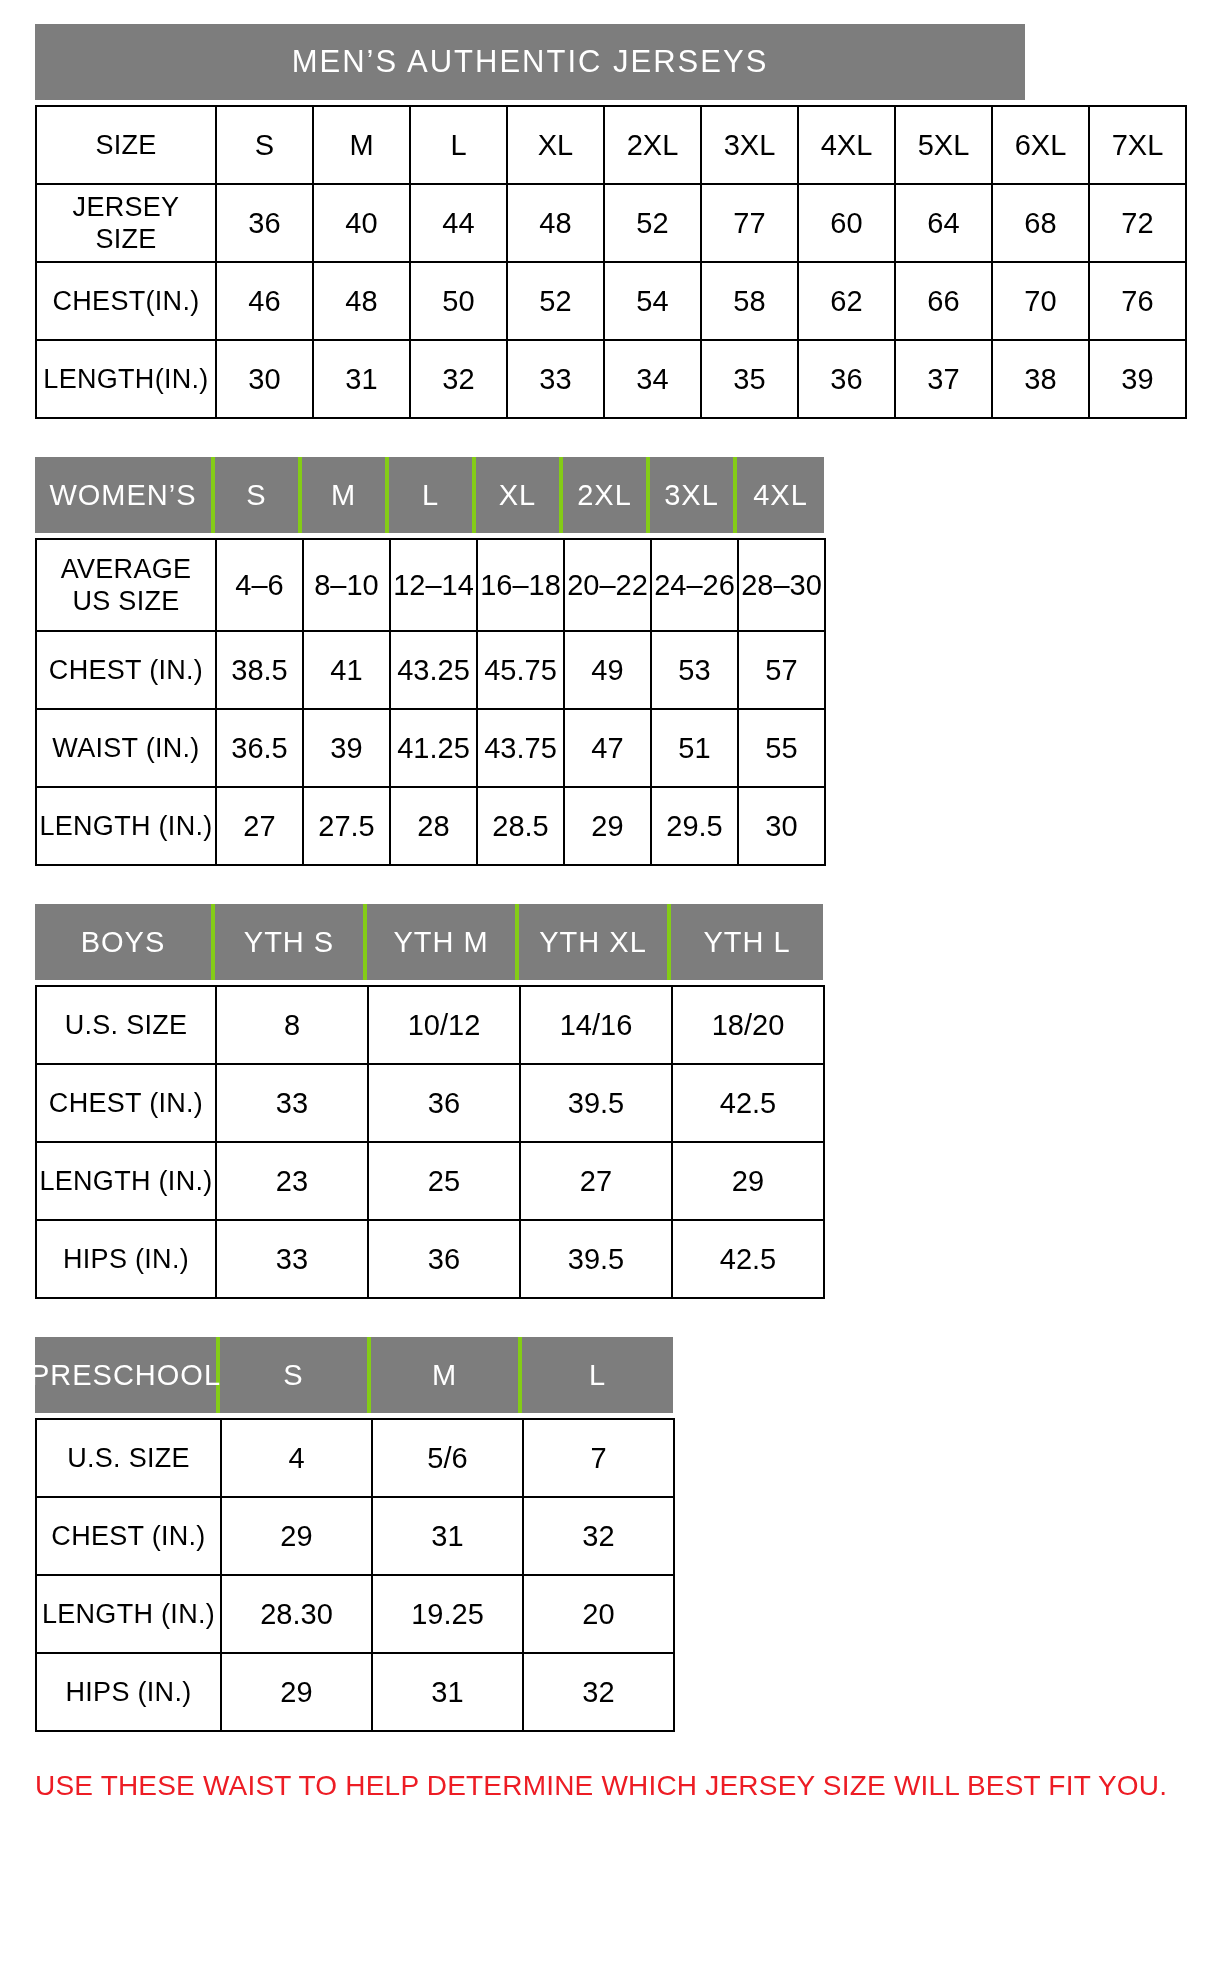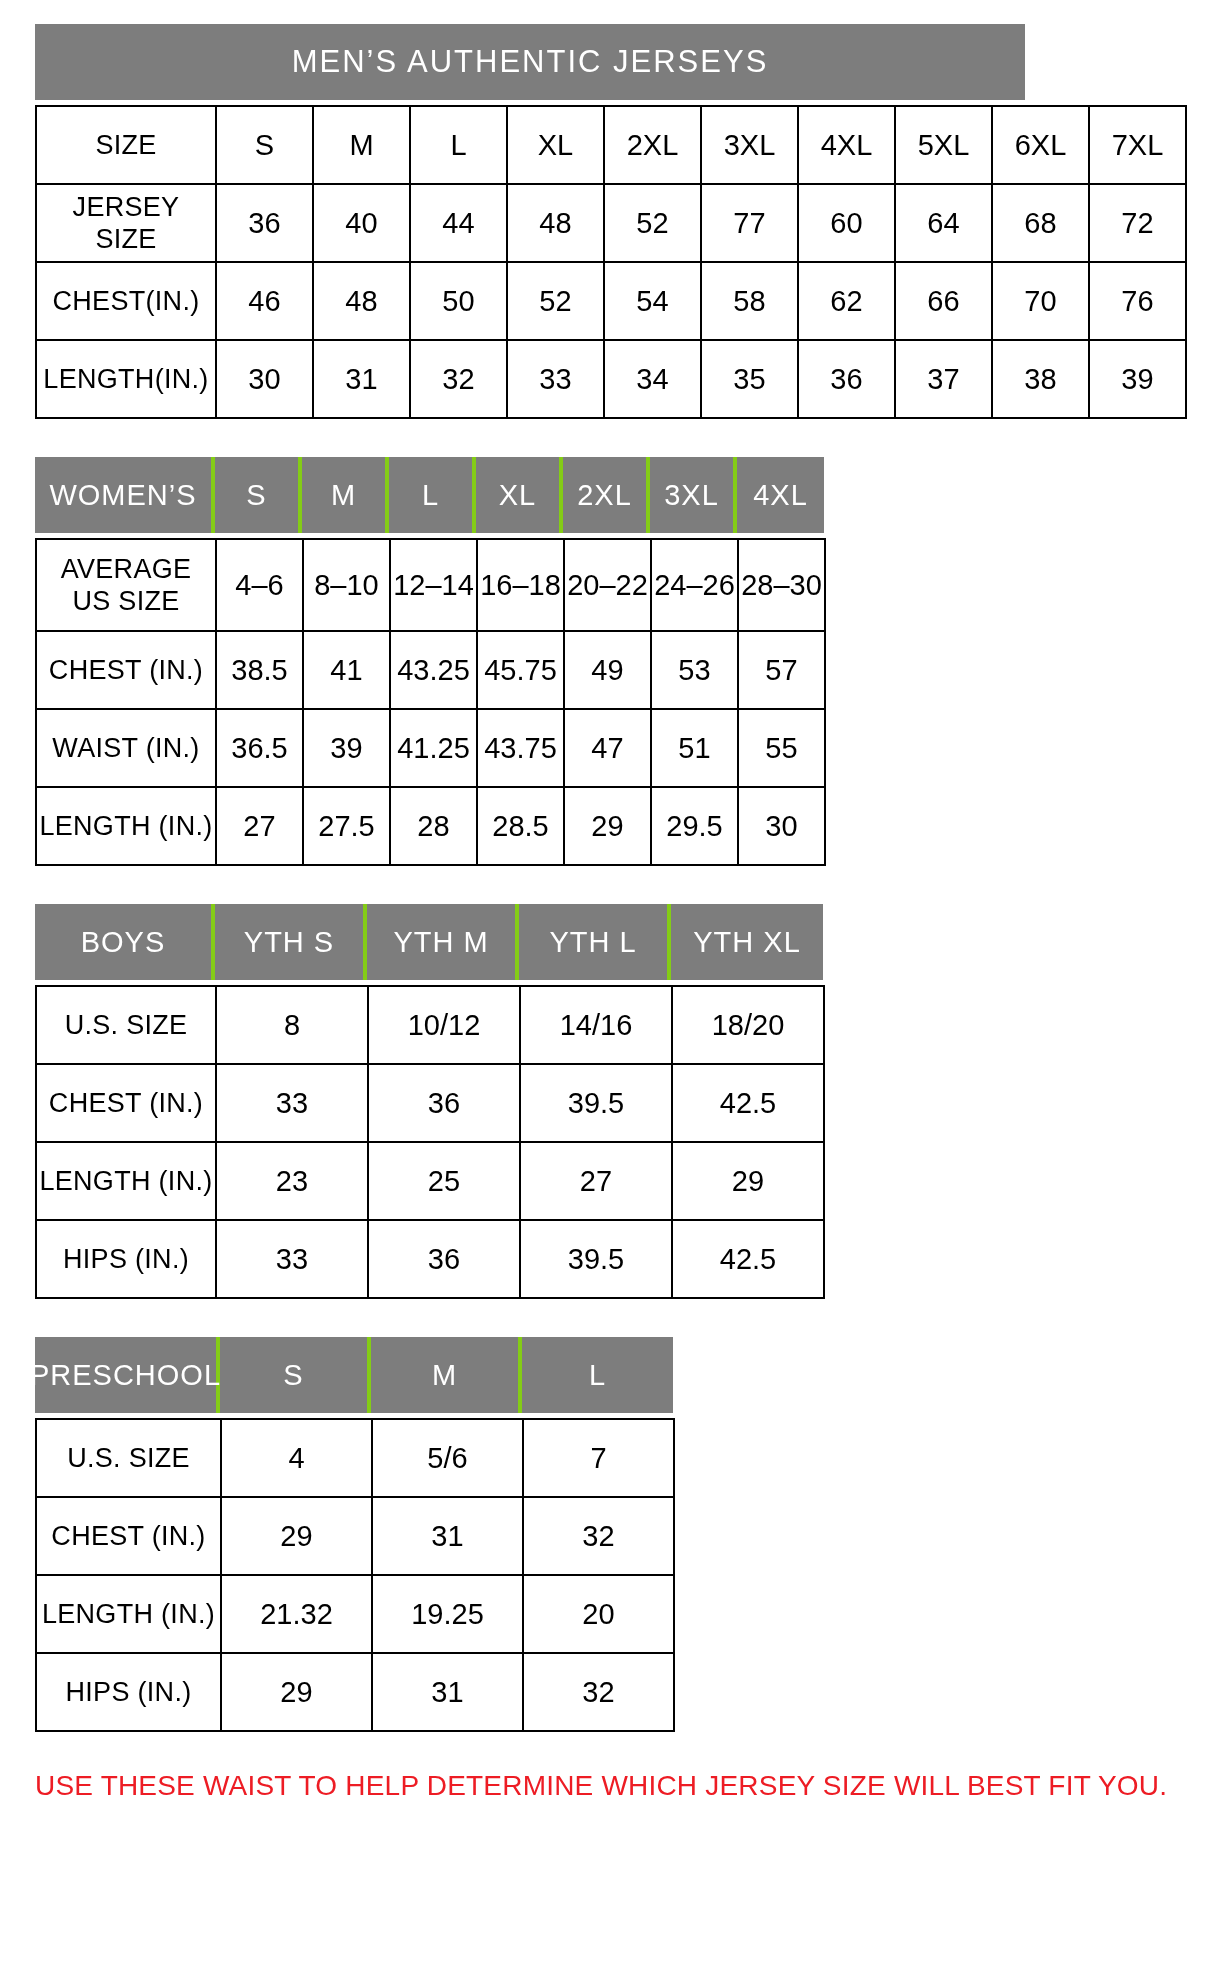--- a/index.html
+++ b/index.html
@@ -233,22 +233,22 @@
           </tr>
         </tbody>
       </table>
     </div>
 
   <div class="sizing-table" style="width: 788px;">
       <div class="hrow" style="grid-template-columns: 180px 152px 152px 152px 152px;">
         <div class="hcell">BOYS</div>
         <div class="hcell">YTH S</div>
         <div class="hcell">YTH M</div>
+        <div class="hcell">YTH XL</div>
         <div class="hcell">YTH L</div>
-        <div class="hcell">YTH XL</div>
       </div>
       <table class="grid" style="width: 788px;">
         <colgroup>
           <col style="width: 180px;">
           <col style="width: 152px;">
           <col style="width: 152px;">
           <col style="width: 152px;">
           <col style="width: 152px;">
         </colgroup>
         <tbody>
@@ -306,21 +306,21 @@
             <td>7</td>
           </tr>
           <tr>
             <td class="label">CHEST (IN.)</td>
             <td>29</td>
             <td>31</td>
             <td>32</td>
           </tr>
           <tr>
             <td class="label">LENGTH (IN.)</td>
-            <td>21.32</td>
+            <td>28.30</td>
             <td>19.25</td>
             <td>20</td>
           </tr>
           <tr>
             <td class="label">HIPS (IN.)</td>
             <td>29</td>
             <td>31</td>
             <td>32</td>
           </tr>
         </tbody>

